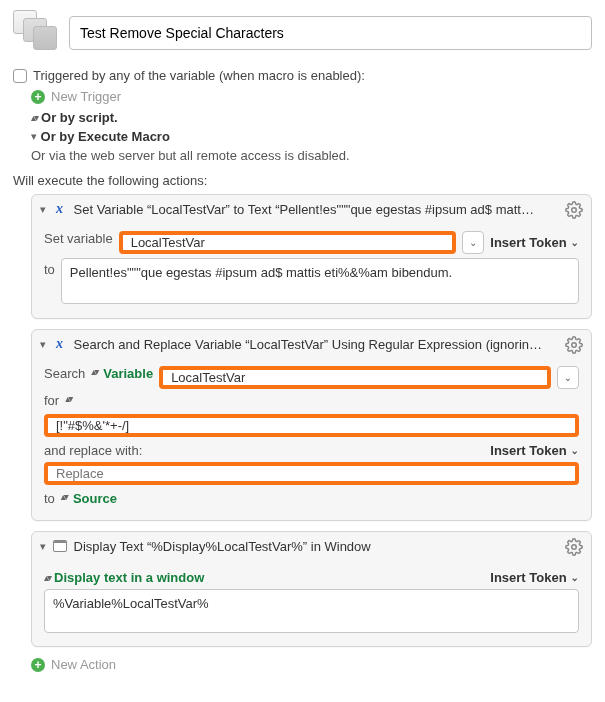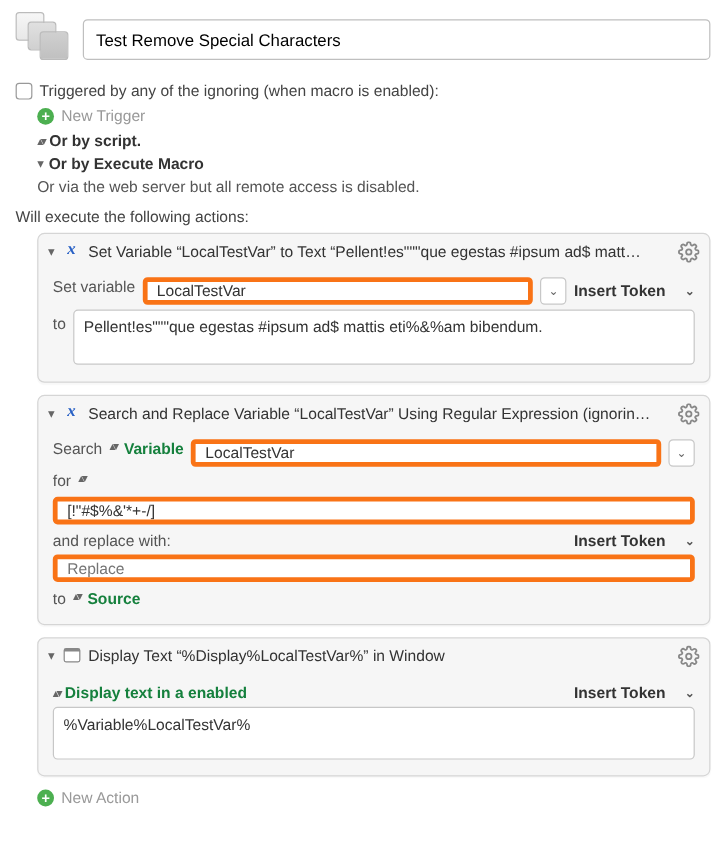--- a/index.html
+++ b/index.html
@@ -101,21 +101,21 @@
     border-radius: 4px;
     background: #fff;
     width: 22px; height: 23px;
     color: #666;
     font-size: 10px;
   }
   .insert-token {
     margin-left: auto;
     font-weight: 600;
     color: #333;
-    display: inline-flex; align-items: center; gap: 16px;
+    display: inline-flex; align-items: center; gap: 4px;
     cursor: default;
     font-size: 13px;
   }
   .insert-token .chev { font-size: 10px; color: #555; }
   .title-trunc { flex: 1; overflow: hidden; white-space: nowrap; text-overflow: ellipsis; }
   .placeholder { color: #c2410c; }
   .full-width { width: 100%; }
   .mt4 { margin-top: 4px; }
   .mt6 { margin-top: 6px; }
   .row-space { display:flex; margin:6px 0 4px 0; }
@@ -127,21 +127,21 @@
   <div class="macro-icon">
     <div class="sq sq1"></div>
       <div class="sq sq2"></div>
       <div class="sq sq3"></div>
   </div>
   <input class="title-input" type="text" value="Test Remove Special Characters" style="">
 </div>
 
 <div class="section-line">
   <span class="checkbox"></span>
-  <span>Triggered by any of the ignoring (when macro is enabled):</span>
+  <span>Triggered by any of the variable (when macro is enabled):</span>
 </div>
 
 <div class="add-row">
   <span class="add-circle">+</span>
   <span>New Trigger</span>
 </div>
 
 <div class="indent-block">
   <div class="inline-row">
     <span class="updown">▴▾</span>
@@ -241,21 +241,21 @@
       <svg viewBox="0 0 24 24" fill="none" stroke="#888" stroke-width="2">
           <circle cx="12" cy="12" r="3"></circle>
           <path d="M19.4 15a1.7 1.7 0 0 0 .34 1.87l.06.06a2 2 0 1 1-2.83 2.83l-.06-.06a1.7 1.7 0 0 0-1.87-.34 1.7 1.7 0 0 0-1 1.56V21a2 2 0 1 1-4 0v-.09a1.7 1.7 0 0 0-1-1.56 1.7 1.7 0 0 0-1.87.34l-.06.06a2 2 0 1 1-2.83-2.83l.06-.06a1.7 1.7 0 0 0 .34-1.87 1.7 1.7 0 0 0-1.56-1H3a2 2 0 1 1 0-4h.09a1.7 1.7 0 0 0 1.56-1 1.7 1.7 0 0 0-.34-1.87l-.06-.06a2 2 0 1 1 2.83-2.83l.06.06a1.7 1.7 0 0 0 1.87.34H9a1.7 1.7 0 0 0 1-1.56V3a2 2 0 1 1 4 0v.09a1.7 1.7 0 0 0 1 1.56 1.7 1.7 0 0 0 1.87-.34l.06-.06a2 2 0 1 1 2.83 2.83l-.06.06a1.7 1.7 0 0 0-.34 1.87V9a1.7 1.7 0 0 0 1.56 1H21a2 2 0 1 1 0 4h-.09a1.7 1.7 0 0 0-1.56 1z"></path>
         </svg>
     </span>
   </div>
   <div class="action-body">
     <div class="row-space">
       <span style="display:inline-flex; align-items:center; gap:4px;">
         <span class="updown">▴▾</span>
-        <span class="label bold">Display text in a enabled</span>
+        <span class="label bold">Display text in a window</span>
       </span>
       <span class="insert-token">
         <span>Insert Token</span>
         <span class="chev">⌄</span>
       </span>
     </div>
     <div class="mt4 full-width">
       <textarea class="textarea" style="min-height: 40px;">%Variable%LocalTestVar%</textarea>
     </div>
   </div>

